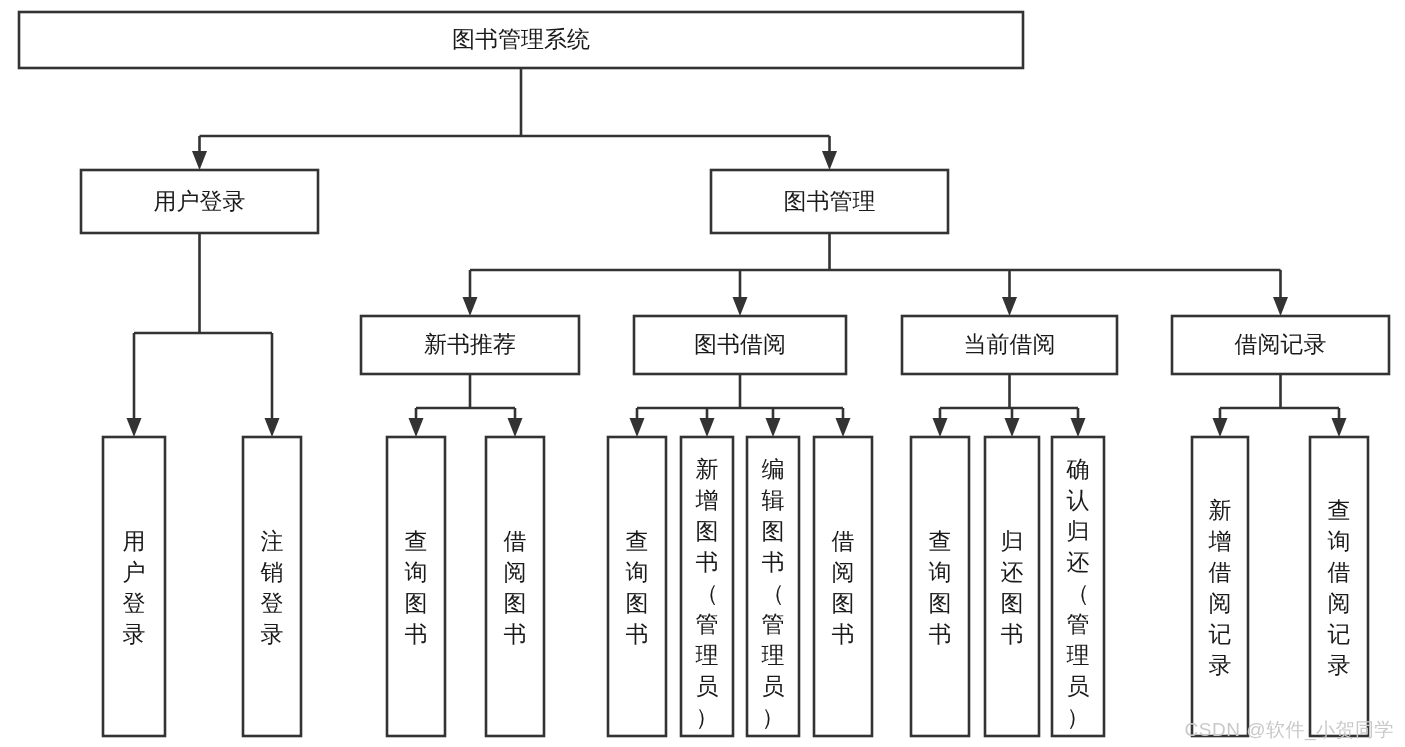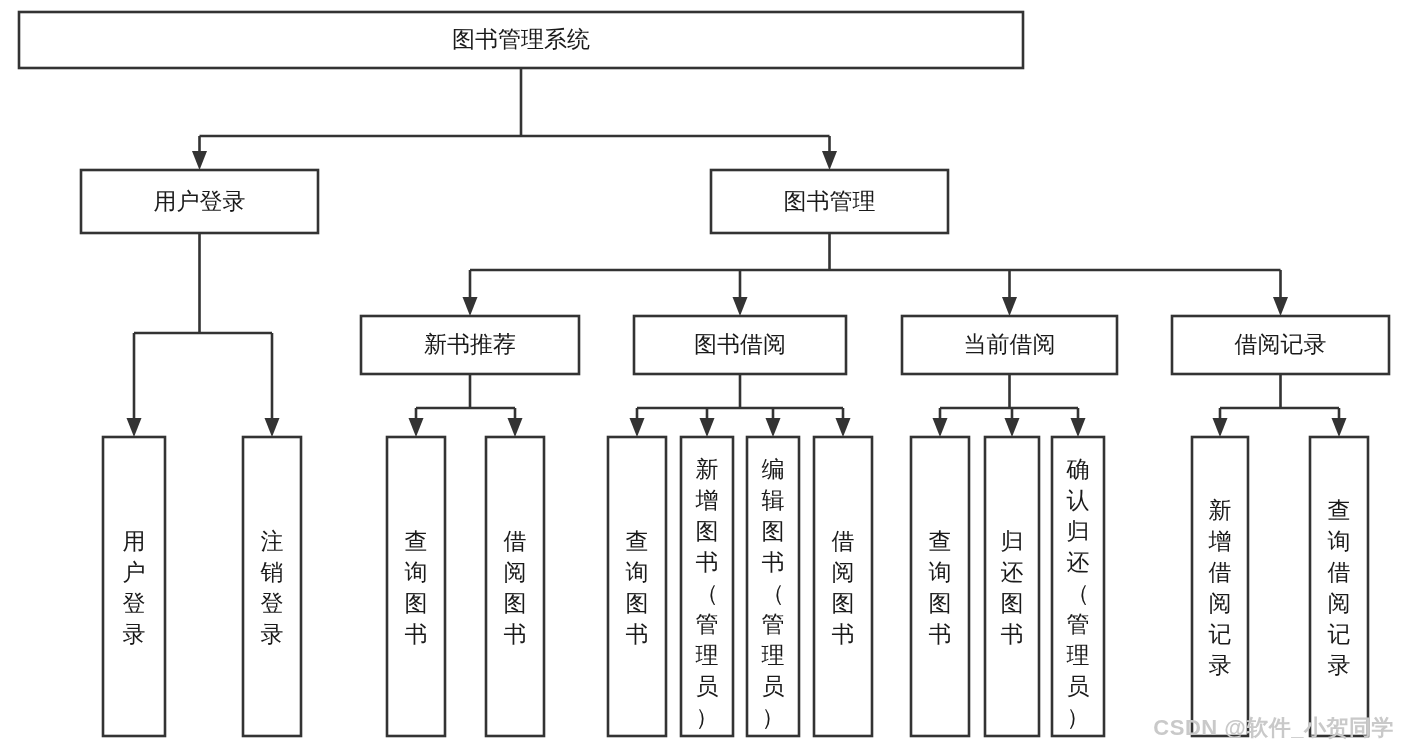--- a/index.html
+++ b/index.html
@@ -46,26 +46,25 @@
   }
   .arrow-head {
     fill: #333333;
     stroke: none;
   }
   .watermark-text {
     position: absolute;
     right: 8px;
     bottom: 4px;
     font-family: "Liberation Sans", "DejaVu Sans", sans-serif;
-    font-size: 22px;
+    font-size: 19px;
     color: #c9c9c9;
     white-space: nowrap;
     letter-spacing: 0.5px;
     pointer-events: none;
-    font-weight: bold;
   }
 </style>
 </head>
 <body>
 
 <div id="diagram-root">
   <svg id="diagram-svg" width="1405" height="747" viewBox="0 0 1405 747" xmlns="http://www.w3.org/2000/svg">
       <g>
         <rect x="19" y="12" width="1004" height="56" rx="0" class="node-box"></rect>
         <text x="521" y="41" class="node-label">图书管理系统</text>

